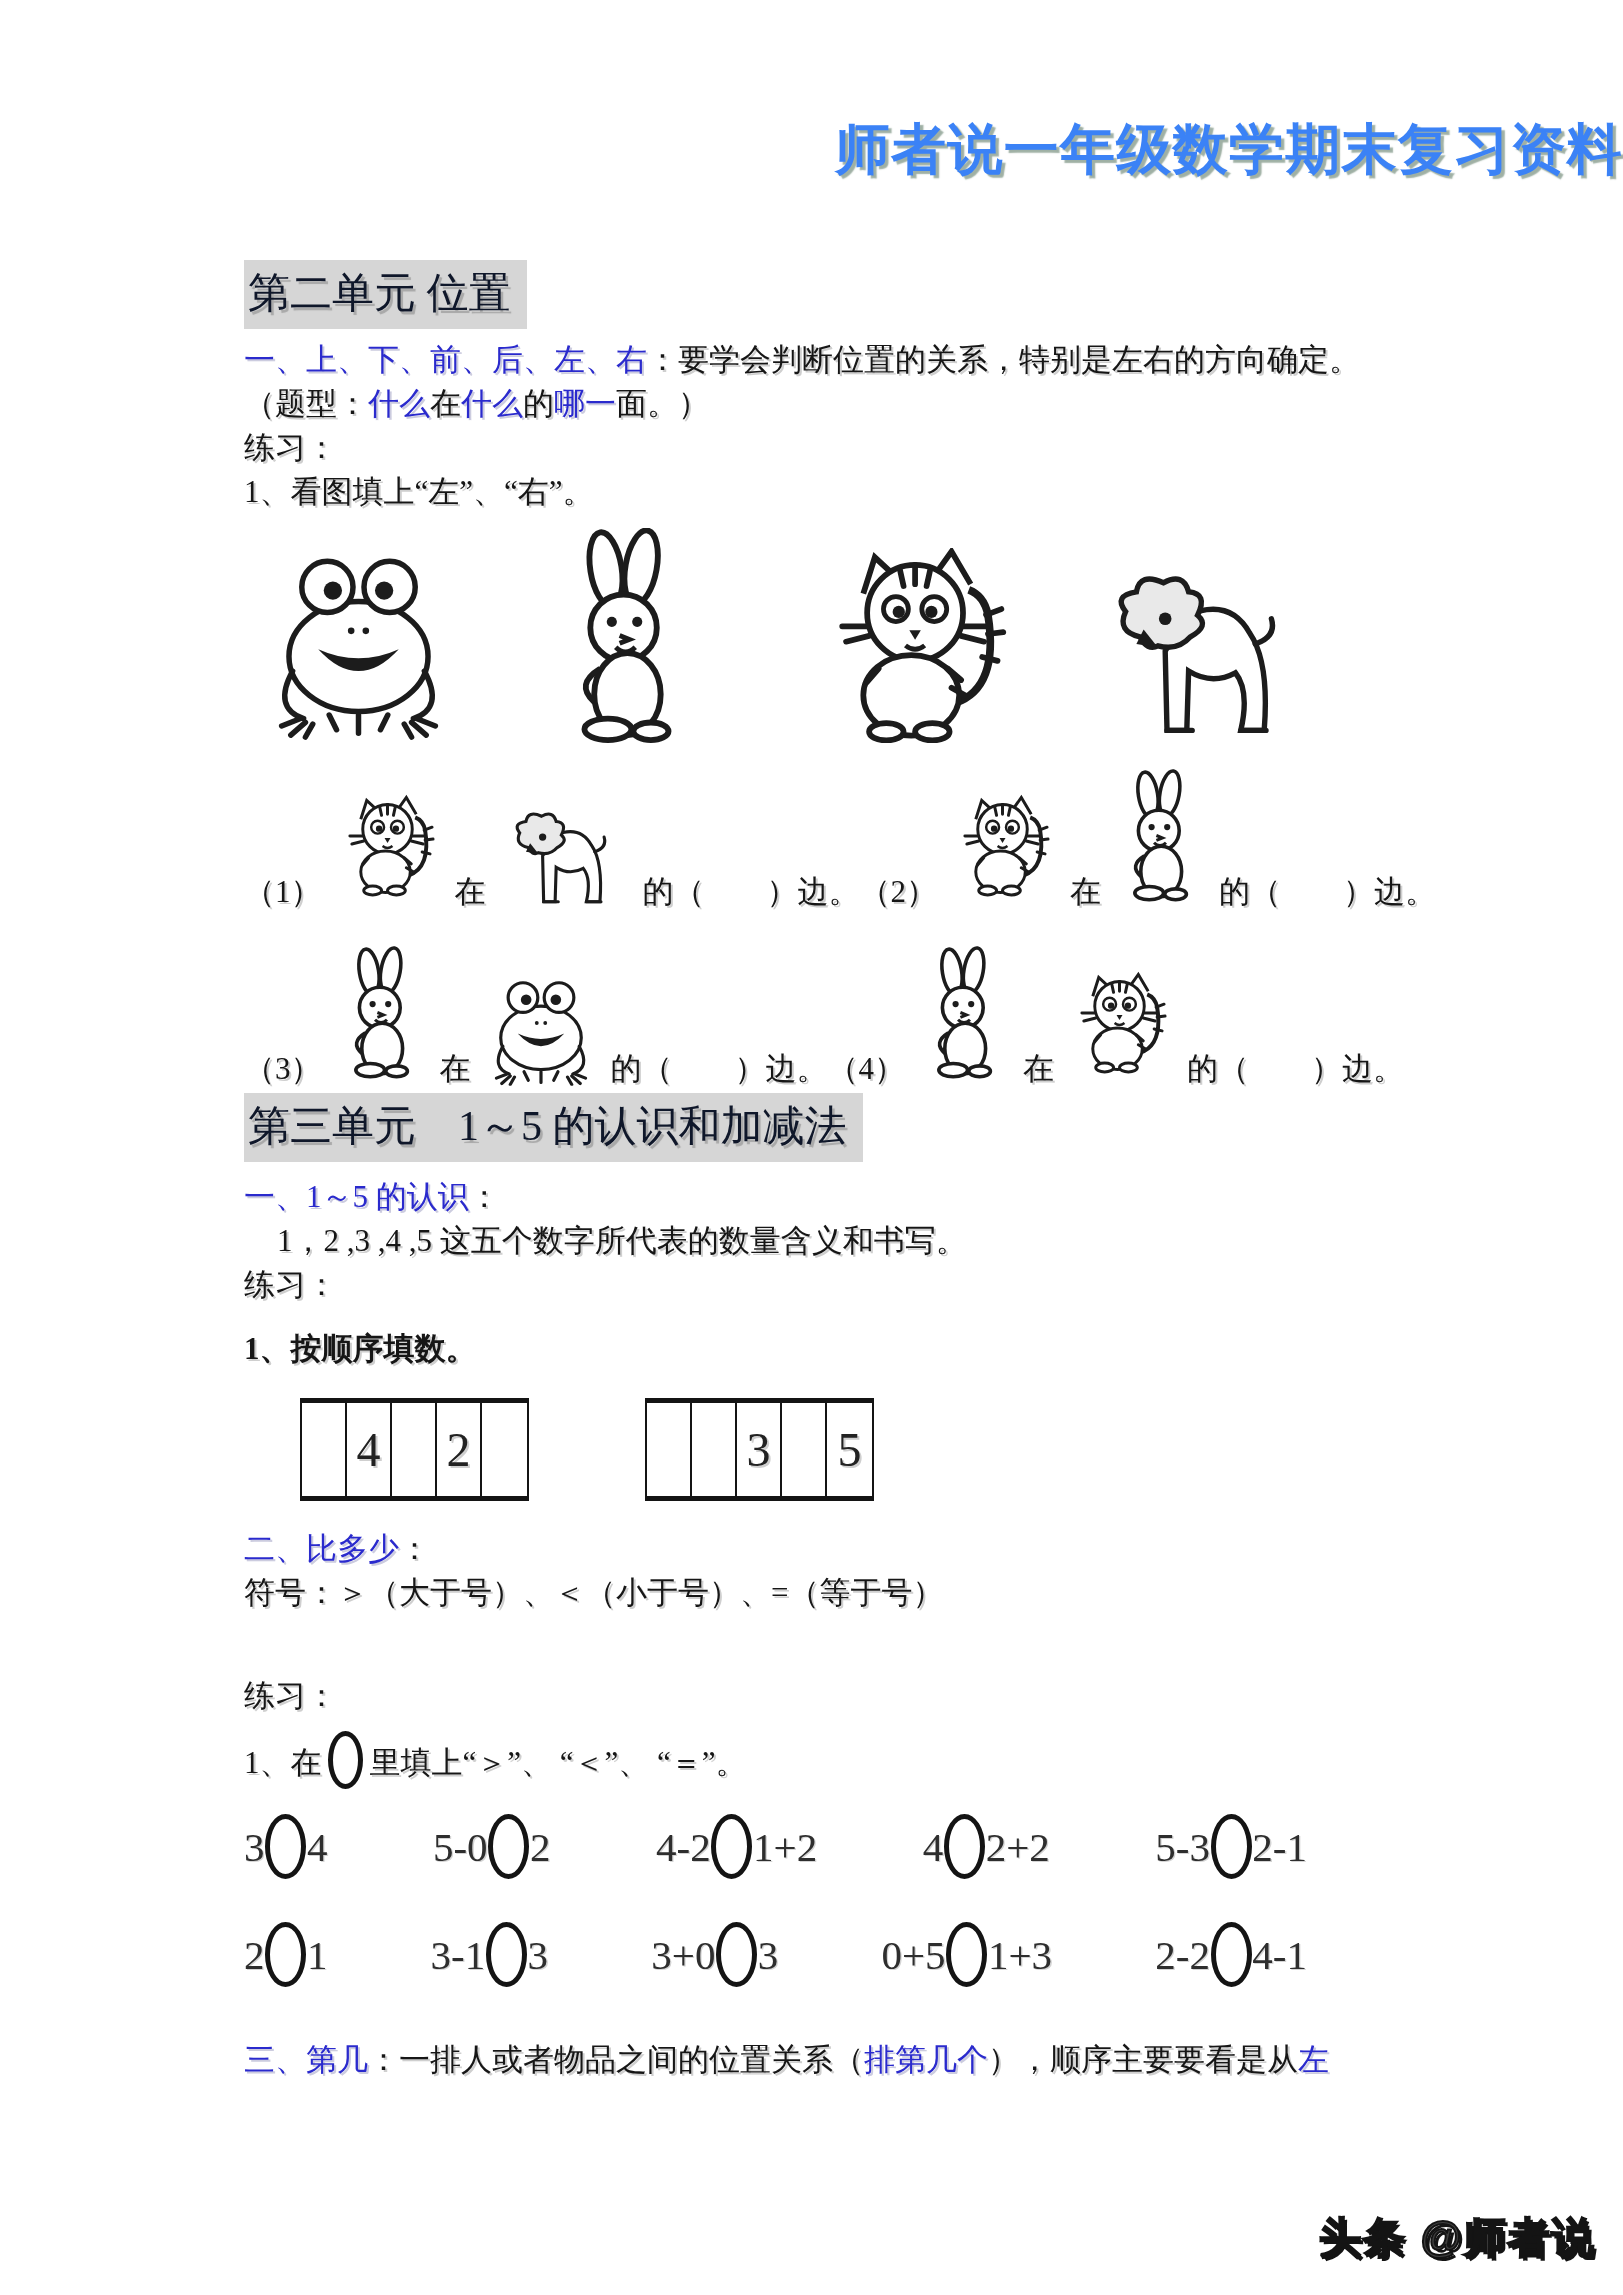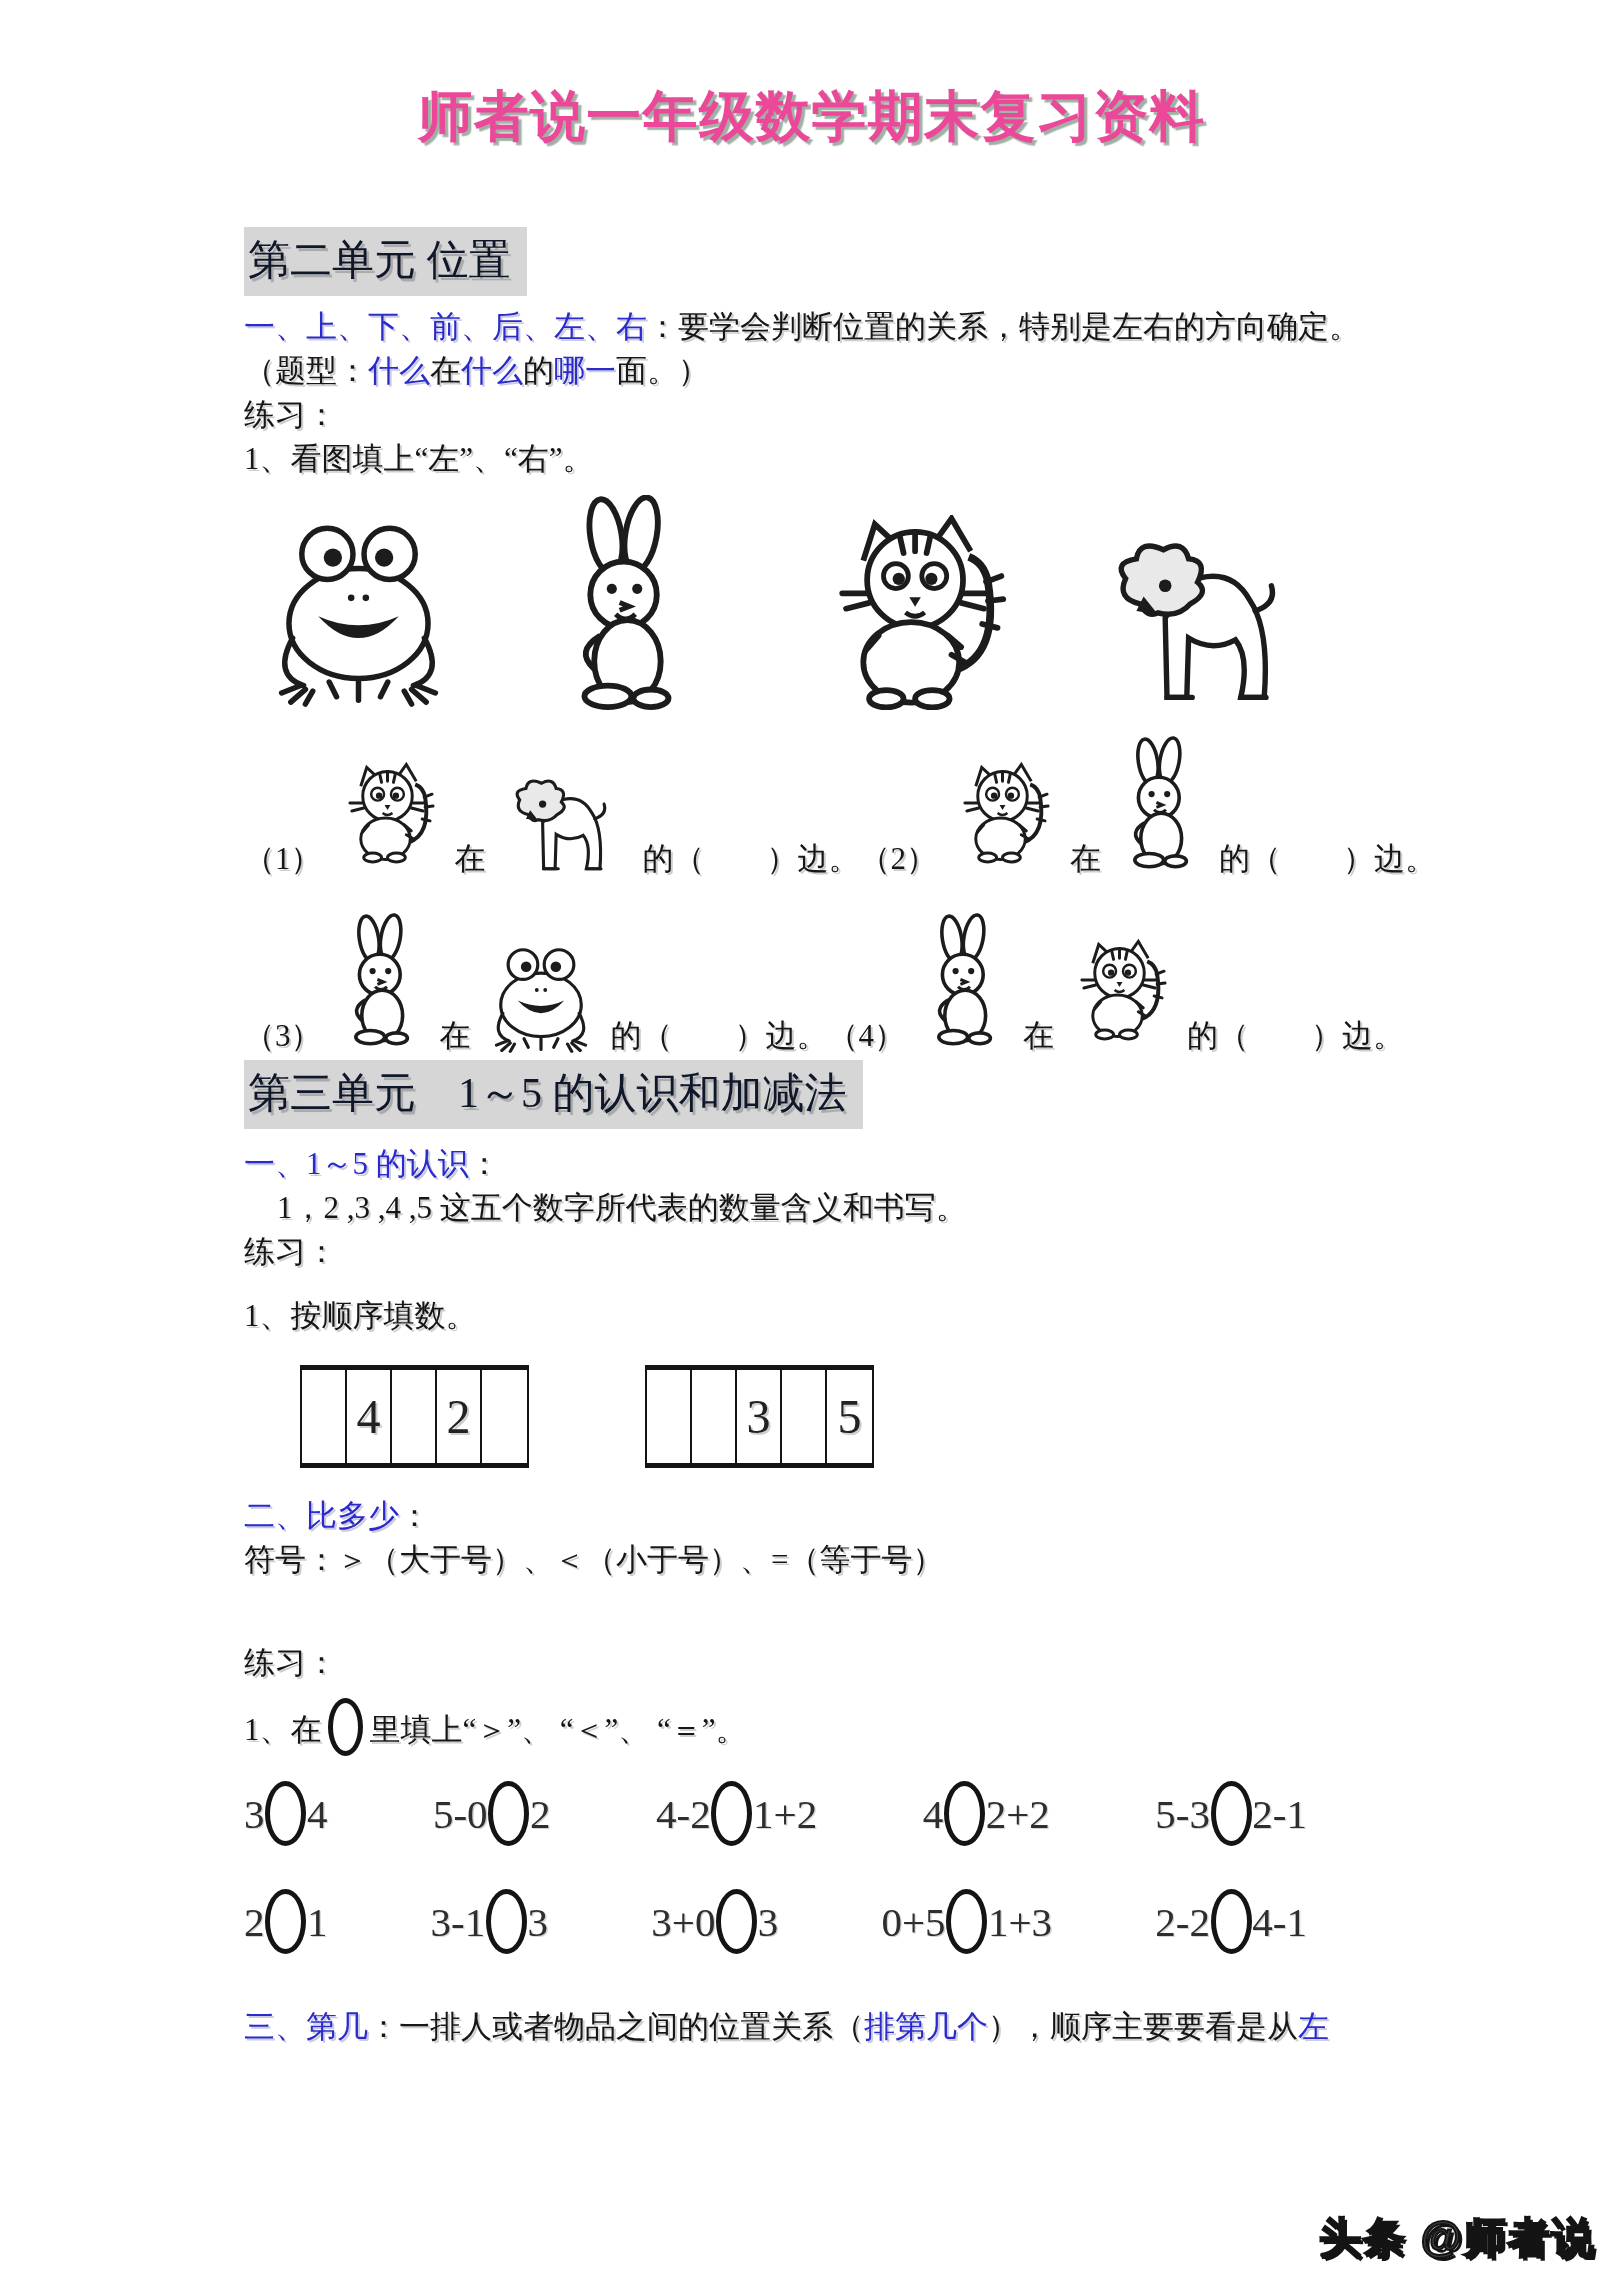--- a/index.html
+++ b/index.html
@@ -8,24 +8,24 @@
     position:relative;
     width:1623px; height:2295px;
     background:#ffffff;
     font-family:"Liberation Serif","DejaVu Serif",serif;
     color:#161616;
     overflow:hidden;
   }
   .content { margin-left:244px; width:1142px; }
 
   .doc-title {
-    padding-top:80px;
-    text-align:center;
+    padding-top:113px;
+    text-align:right;
     font-size:55px; font-weight:700;
-    color:#ec4899;
+    color:#3b82f6;
     text-shadow:3.3px 3.3px 1.3px #9fb0a4;
     letter-spacing:1.3px;
     white-space:nowrap;
   }
 
   .unit-header {
     display:inline-block;
     margin-top:73px;
     background:#D6D6D6;
     color:#0f172a;
@@ -34,21 +34,21 @@
     text-shadow:2.6px 2.6px 0.7px #a9a9a9;
     white-space:nowrap;
   }
   .unit-header.second { margin-top:5px;text-align:right; }
 
   p { font-size:31px; line-height:44px; text-shadow:2px 2px 0 #cfcfcf; }
   .nowrap { white-space:nowrap; }
   .blue { color:#2A2ACD; text-shadow:2px 2px 0 #ccccdf; }
   .mt14 { margin-top:9.2px; }
   .mt20 { margin-top:13px; }
-  .mt30 { margin-top:19.6px; }
+  .mt30 { margin-top:19.6px;font-weight:bold; }
   .mt40 { margin-top:26px; }
   .mt90 { margin-top:59px; }
   .indent { padding-left:33px; }
 
   
   .animals-row {
     margin-top:13px;
     display:flex; align-items:flex-end;
     height:216px;
   }

